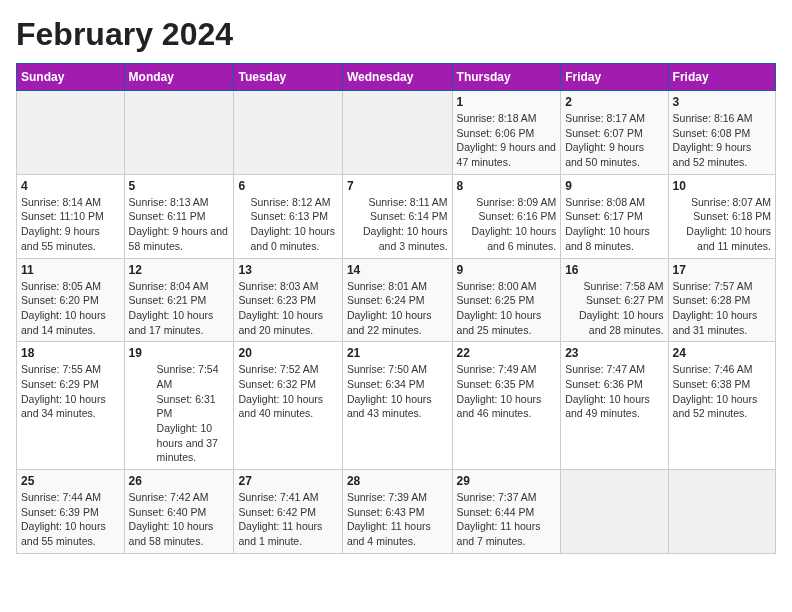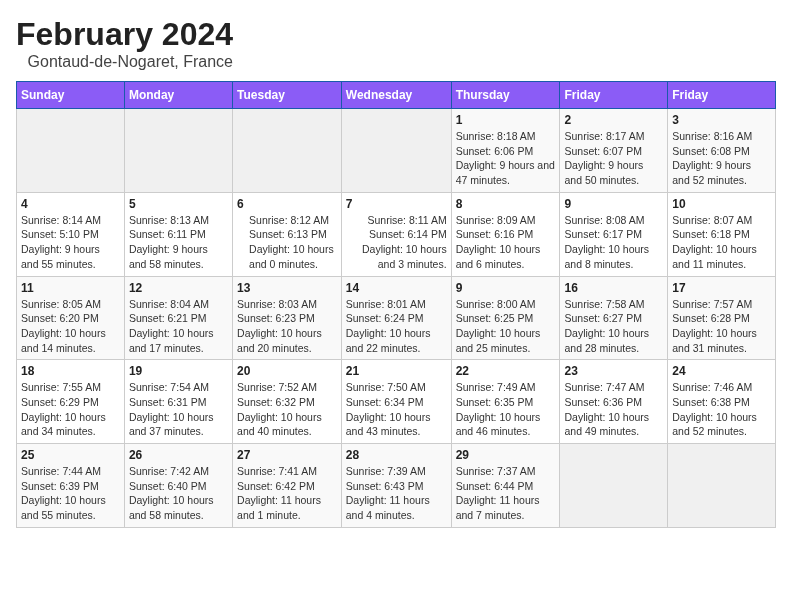--- a/index.html
+++ b/index.html
@@ -47,21 +47,21 @@
       font-size: 16px;
       font-weight: normal;
       color: #444;
     }
     table {
       width: 100%;
       border-collapse: collapse;
       font-size: 11px;
     }
     thead tr th {
-      background-color: #8b5cf6;
+      background-color: #a21caf;
       color: #fff;
       padding: 6px 4px;
       text-align: left;
       font-size: 12px;
       border: 1px solid #1a5aab;
     }
     tbody tr td {
       border: 1px solid #ccc;
       vertical-align: top;
       padding: 4px;
@@ -88,21 +88,20 @@
     .empty-cell {
       background-color: #f0f0f0 !important;
     }
   </style>
 </head>
 <body>
 
 <div class="header-area">
   <div class="title-area">
     <h1>February 2024</h1>
-    <h2>Gontaud-de-Nogaret, France</h2>
   </div>
 </div>
 
 <table>
   <thead>
     <tr>
     <th>Sunday</th>
         <th>Monday</th>
         <th>Tuesday</th>
         <th>Wednesday</th>
@@ -133,21 +132,21 @@
           <div class="day-number">3</div>
           <div class="day-detail" style="white-space: pre-line;">Sunrise: 8:16 AM
 Sunset: 6:08 PM
 Daylight: 9 hours and 52 minutes.</div>
         </td>
       </tr>
       <tr>
         <td>
           <div class="day-number">4</div>
           <div class="day-detail" style="white-space: pre-line;">Sunrise: 8:14 AM
-Sunset: 5:10 PM
+Sunset: 11:10 PM
 Daylight: 9 hours and 55 minutes.</div>
         </td>
         <td>
           <div class="day-number">5</div>
           <div class="day-detail" style="white-space: pre-line;">Sunrise: 8:13 AM
 Sunset: 6:11 PM
 Daylight: 9 hours and 58 minutes.</div>
         </td>
         <td>
           <div class="day-number">6</div>
@@ -156,33 +155,33 @@
 Daylight: 10 hours and 0 minutes.</div>
         </td>
         <td>
           <div class="day-number">7</div>
           <div class="day-detail" style="white-space: pre-line; text-align: right;">Sunrise: 8:11 AM
 Sunset: 6:14 PM
 Daylight: 10 hours and 3 minutes.</div>
         </td>
         <td>
           <div class="day-number">8</div>
-          <div class="day-detail" style="white-space: pre-line;">Sunrise: 8:09 AM
+          <div class="day-detail" style="white-space: pre-line; text-align: right;">Sunrise: 8:09 AM
 Sunset: 6:16 PM
 Daylight: 10 hours and 6 minutes.</div>
         </td>
         <td>
           <div class="day-number">9</div>
           <div class="day-detail" style="white-space: pre-line;">Sunrise: 8:08 AM
 Sunset: 6:17 PM
 Daylight: 10 hours and 8 minutes.</div>
         </td>
         <td>
           <div class="day-number">10</div>
-          <div class="day-detail" style="white-space: pre-line;">Sunrise: 8:07 AM
+          <div class="day-detail" style="white-space: pre-line; text-align: right;">Sunrise: 8:07 AM
 Sunset: 6:18 PM
 Daylight: 10 hours and 11 minutes.</div>
         </td>
       </tr>
       <tr>
         <td>
           <div class="day-number">11</div>
           <div class="day-detail" style="white-space: pre-line;">Sunrise: 8:05 AM
 Sunset: 6:20 PM
 Daylight: 10 hours and 14 minutes.</div>
@@ -206,41 +205,41 @@
 Daylight: 10 hours and 22 minutes.</div>
         </td>
         <td>
           <div class="day-number">9</div>
           <div class="day-detail" style="white-space: pre-line;">Sunrise: 8:00 AM
 Sunset: 6:25 PM
 Daylight: 10 hours and 25 minutes.</div>
         </td>
         <td>
           <div class="day-number">16</div>
-          <div class="day-detail" style="white-space: pre-line;">Sunrise: 7:58 AM
+          <div class="day-detail" style="white-space: pre-line; text-align: right;">Sunrise: 7:58 AM
 Sunset: 6:27 PM
 Daylight: 10 hours and 28 minutes.</div>
         </td>
         <td>
           <div class="day-number">17</div>
           <div class="day-detail" style="white-space: pre-line;">Sunrise: 7:57 AM
 Sunset: 6:28 PM
 Daylight: 10 hours and 31 minutes.</div>
         </td>
       </tr>
       <tr>
         <td>
           <div class="day-number">18</div>
           <div class="day-detail" style="white-space: pre-line;">Sunrise: 7:55 AM
 Sunset: 6:29 PM
 Daylight: 10 hours and 34 minutes.</div>
         </td>
         <td>
           <div class="day-number">19</div>
-          <div class="day-detail" style="white-space: pre-line;">Sunrise: 7:54 AM
+          <div class="day-detail" style="white-space: pre-line; margin-left: 28px;">Sunrise: 7:54 AM
 Sunset: 6:31 PM
 Daylight: 10 hours and 37 minutes.</div>
         </td>
         <td>
           <div class="day-number">20</div>
           <div class="day-detail" style="white-space: pre-line;">Sunrise: 7:52 AM
 Sunset: 6:32 PM
 Daylight: 10 hours and 40 minutes.</div>
         </td>
         <td>

